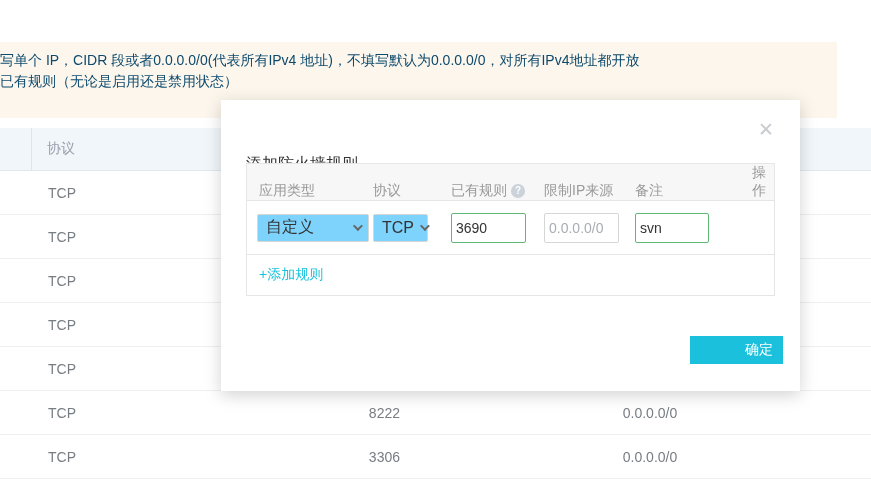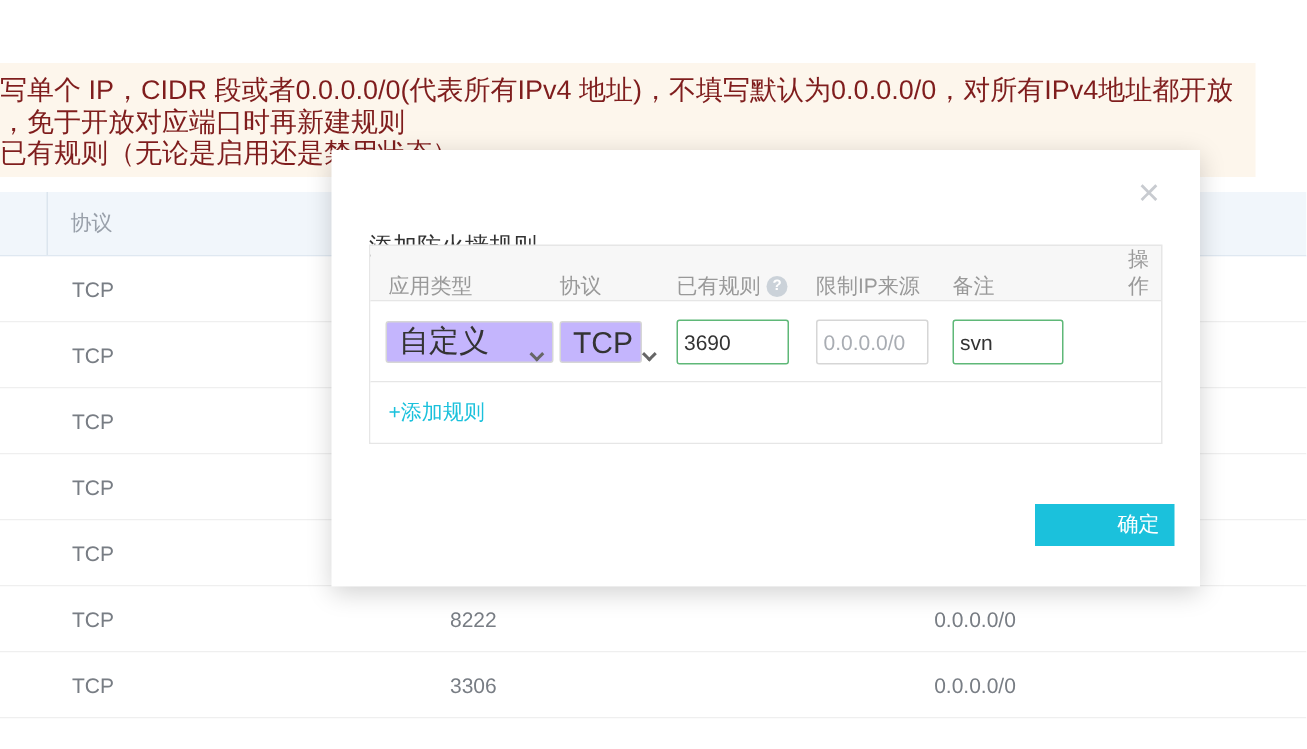--- a/index.html
+++ b/index.html
@@ -7,39 +7,39 @@
   body {
     position:relative;
     font-family:"Liberation Sans","DejaVu Sans",sans-serif;
     background:#fff; overflow:hidden;
     -webkit-font-smoothing:antialiased;
   }
 
   
   .notice {
     position:absolute; left:0; top:42px; width:837px; height:76px;
-    background:#FDF6EC; color:#7f1d1d; font-size:18px; line-height:21px;
+    background:#FDF6EC; color:#0c4a6e; font-size:14px; line-height:21px;
     padding-top:8px; white-space:nowrap;
   }
   .notice div { height:21px; }
 
   
   .bg-table { position:absolute; left:0; top:128px; width:871px; }
   .bg-thead {
     height:43px; background:#F1F6FB; border-bottom:1px solid #DFE8F1;
     display:flex; align-items:center; color:#99A0AA; font-size:14px;
   }
   .bg-th-first { width:32px; height:100%; border-right:1px solid #DCE5EE; }
   .bg-th-proto { padding-left:15px; }
   .bg-row {
     height:44px; border-bottom:1px solid #EFEFEF; position:relative;
     color:#787D84; font-size:14px; background:#fff;
   }
   .bg-row .cell-proto { position:absolute; left:48px; top:0; line-height:44px; }
-  .bg-row .cell-port  { position:absolute; left:300px; top:0; width:100px; text-align:left; line-height:44px; }
+  .bg-row .cell-port  { position:absolute; left:300px; top:0; width:100px; text-align:right; line-height:44px; }
   .bg-row .cell-src   { position:absolute; left:600px; top:0; width:100px; text-align:center; line-height:44px; }
 
   
   .modal {
     position:absolute; left:221px; top:100px; width:579px; height:291px;
     background:#fff; box-shadow:0 4px 16px rgba(0,0,0,0.18);
   }
   .modal-title {
     position:absolute; left:25px; top:22px; font-size:16px; color:#333;margin-top:32px;
   }
@@ -68,23 +68,23 @@
   .c6 { flex:1; text-align:right; padding-right:8px; }
 
   .rt-head .hlab { display:inline-flex; align-items:center; }
   .help-icon {
     display:inline-block; width:14px; height:14px; margin-left:4px;
     background:#CBD2D9; color:#fff; border-radius:50%;
     font-size:10px; line-height:14px; text-align:center; font-weight:bold;
   }
 
   .sel {
-    height:28px; border:1px solid #D6D6D6; background:#c4b5fd; border-radius:2px;
-    display:inline-flex; align-items:flex-end; justify-content:space-between;
-    font-size:20px; color:#333; padding:0 8px; cursor:pointer;
+    height:28px; border:1px solid #D6D6D6; background:#7dd3fc; border-radius:2px;
+    display:inline-flex; align-items:center; justify-content:space-between;
+    font-size:16px; color:#333; padding:0 8px; cursor:pointer;
   }
   .sel-app { width:112px; margin-left:-2px; }
   .sel-proto { width:55px; }
   .chev {
     width:7px; height:7px; border-right:2px solid #666; border-bottom:2px solid #666;
     transform:rotate(45deg) translateY(-2px); margin-left:6px; flex:0 0 auto;
   }
   .txt {
     height:30px; width:75px; border:1px solid #D6D6D6; border-radius:2px;
     font-size:14px; color:#333; padding:0 4px; outline:none;
@@ -100,21 +100,20 @@
     position:absolute; right:17px; bottom:27px; width:93px; height:28px;
     background:#1BC1DC; color:#fff; border:none; font-size:14px;
     cursor:pointer; font-family:"Liberation Sans","DejaVu Sans",sans-serif;padding-left:45px;
   }
 </style>
 </head>
 <body>
 
 <div class="notice">
   <div>写单个 IP，CIDR 段或者0.0.0.0/0(代表所有IPv4 地址)，不填写默认为0.0.0.0/0，对所有IPv4地址都开放</div>
-  <div>，免于开放对应端口时再新建规则</div>
   <div>已有规则（无论是启用还是禁用状态）</div>
 </div>
 
 <div class="bg-table">
   <div class="bg-thead">
     <div class="bg-th-first"></div>
     <div class="bg-th-proto">协议</div>
   </div>
 
   <div class="bg-row">

